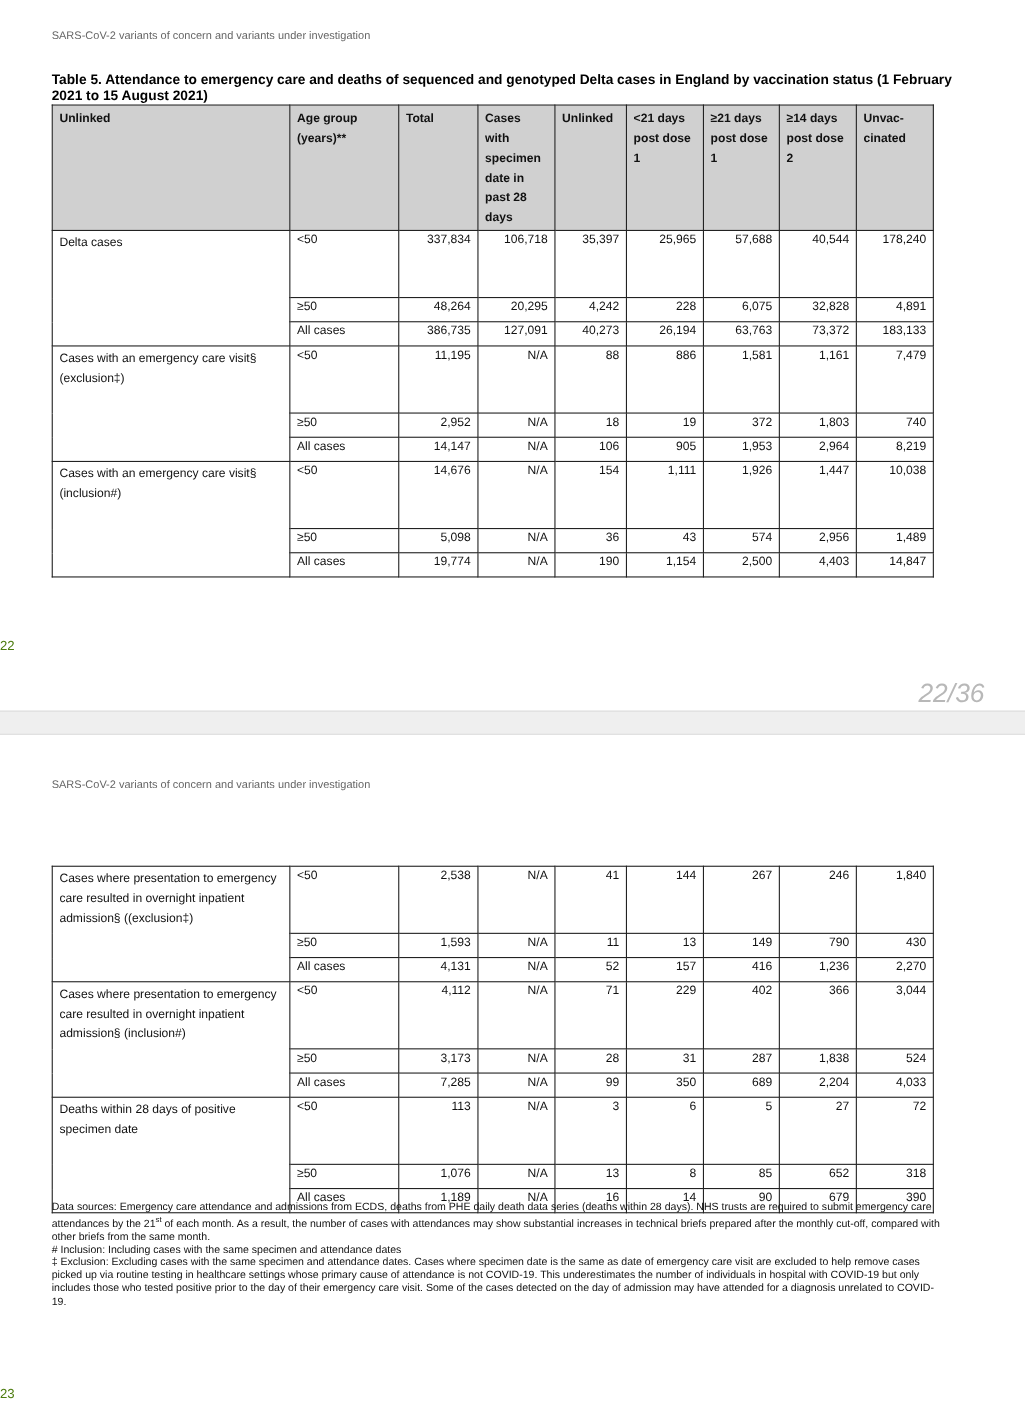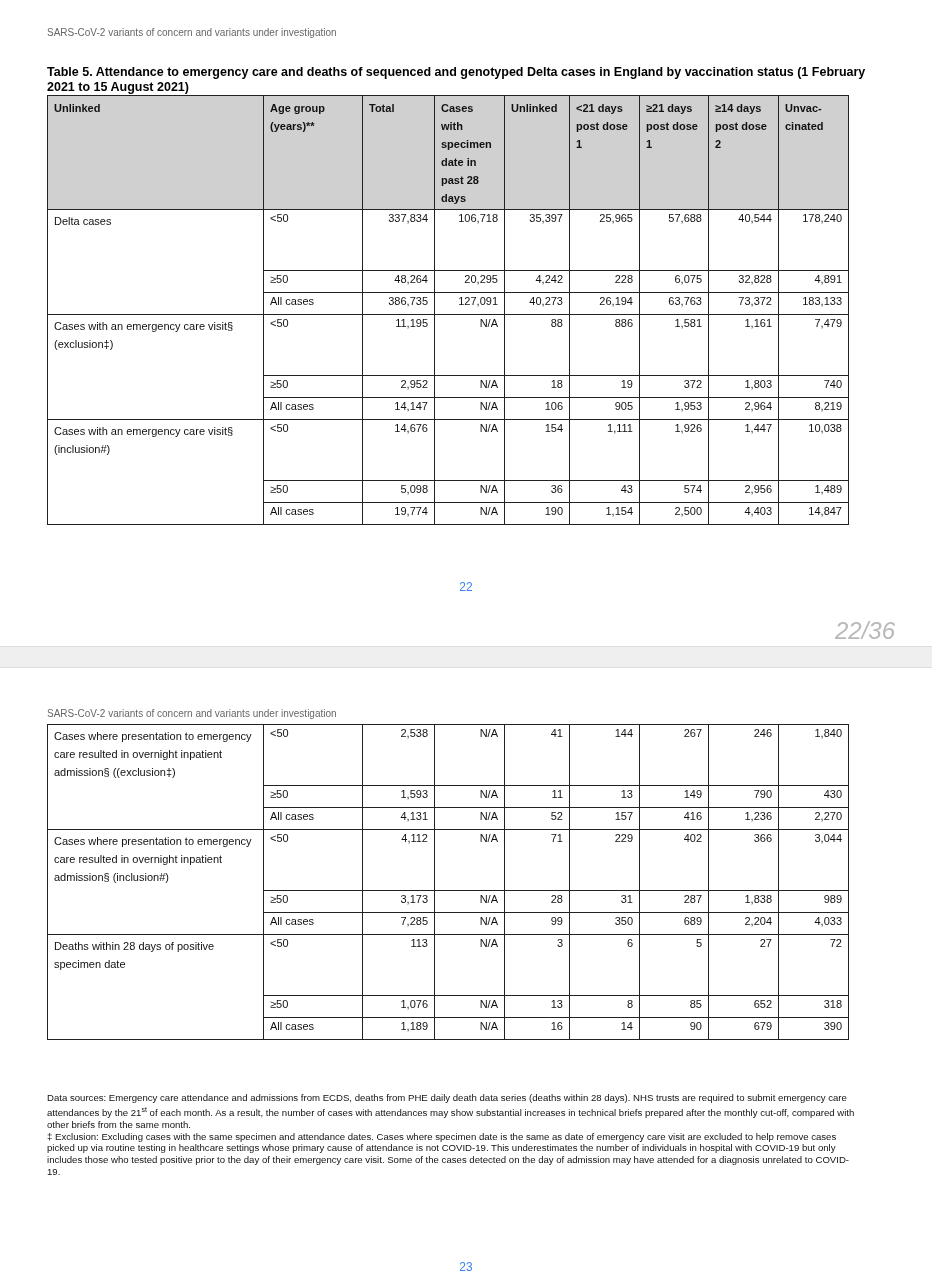--- a/index.html
+++ b/index.html
@@ -24,21 +24,21 @@
   table.data th {
     background: #d0d0d0; text-align: left; font-weight: bold; line-height: 18px;
     font-size: 11px; padding-top: 3px;
   }
   td.num { text-align: right; vertical-align: bottom; padding-bottom: 1px; }
   td.label { line-height: 18px; padding-top: 4px; }
   td.age { padding-top: 4px; margin-left: 33px; }
   tr.tall td { height: 56px; }
   tr.short td { height: 17px; }
   .page-num {
-    position: absolute; font-size: 12px; color: #3b82f6; width: 932px; text-align: center; left: 0;
+    position: absolute; font-size: 12px; color: #4d7c0f; width: 932px; left: 0;
   }
   .page-indicator {
     position: absolute; right: 37px; top: 617px; font-size: 24px; color: #b8b8b8;
     font-family: "Liberation Sans", sans-serif;
     font-style: italic;
   }
   .page-gap {
     position: absolute; left: 0; top: 646px; width: 932px; height: 20px;
     background: #efefef; border-top: 1px solid #ddd; border-bottom: 1px solid #ddd;
   }
@@ -177,21 +177,21 @@
     </tbody>
 </table>
 
 <div class="page-num" style="top:580px;">22</div>
 
 <div class="page-indicator">22/36</div>
 <div class="page-gap"></div>
 
 <div class="running-header" style="top:708px;">SARS-CoV-2 variants of concern and variants under investigation</div>
 
-<table class="data" id="table-p2" style="top:724px;">
+<table class="data" id="table-p2" style="top:787px;">
   <colgroup>
     <col style="width:216px">
       <col style="width:99px">
       <col style="width:72px">
       <col style="width:70px">
     <col style="width:65px">
       <col style="width:70px">
       <col style="width:69px">
       <col style="width:70px">
       <col style="width:70px">
@@ -240,21 +240,21 @@
         <td class="num">3,044</td>
       </tr>
       <tr class="short">
         <td class="age">≥50</td>
         <td class="num">3,173</td>
         <td class="num">N/A</td>
         <td class="num">28</td>
         <td class="num">31</td>
         <td class="num">287</td>
         <td class="num">1,838</td>
-        <td class="num">989</td>
+        <td class="num">524</td>
       </tr>
       <tr class="short">
         <td class="age">All cases</td>
         <td class="num">7,285</td>
         <td class="num">N/A</td>
         <td class="num">99</td>
         <td class="num">350</td>
         <td class="num">689</td>
         <td class="num">2,204</td>
         <td class="num">4,033</td>
@@ -288,16 +288,17 @@
         <td class="num">14</td>
         <td class="num">90</td>
         <td class="num">679</td>
         <td class="num">390</td>
       </tr>
     </tbody>
 </table>
 
 <div class="footnotes">
   <p><span>Data sources: Emergency care attendance and admissions from ECDS, deaths from PHE daily death data series (deaths within 28 days). NHS trusts are required to submit emergency care attendances by the 21</span><sup>st</sup><span> of each month. As a result, the number of cases with attendances may show substantial increases in technical briefs prepared after the monthly cut-off, compared with other briefs from the same month.</span></p>
+  <p># Inclusion: Including cases with the same specimen and attendance dates</p>
   <p>‡ Exclusion: Excluding cases with the same specimen and attendance dates. Cases where specimen date is the same as date of emergency care visit are excluded to help remove cases picked up via routine testing in healthcare settings whose primary cause of attendance is not COVID-19. This underestimates the number of individuals in hospital with COVID-19 but only includes those who tested positive prior to the day of their emergency care visit. Some of the cases detected on the day of admission may have attended for a diagnosis unrelated to COVID-19.</p>
 </div>
 
 <div class="page-num" style="top:1260px;">23</div>
 
 </body></html>

